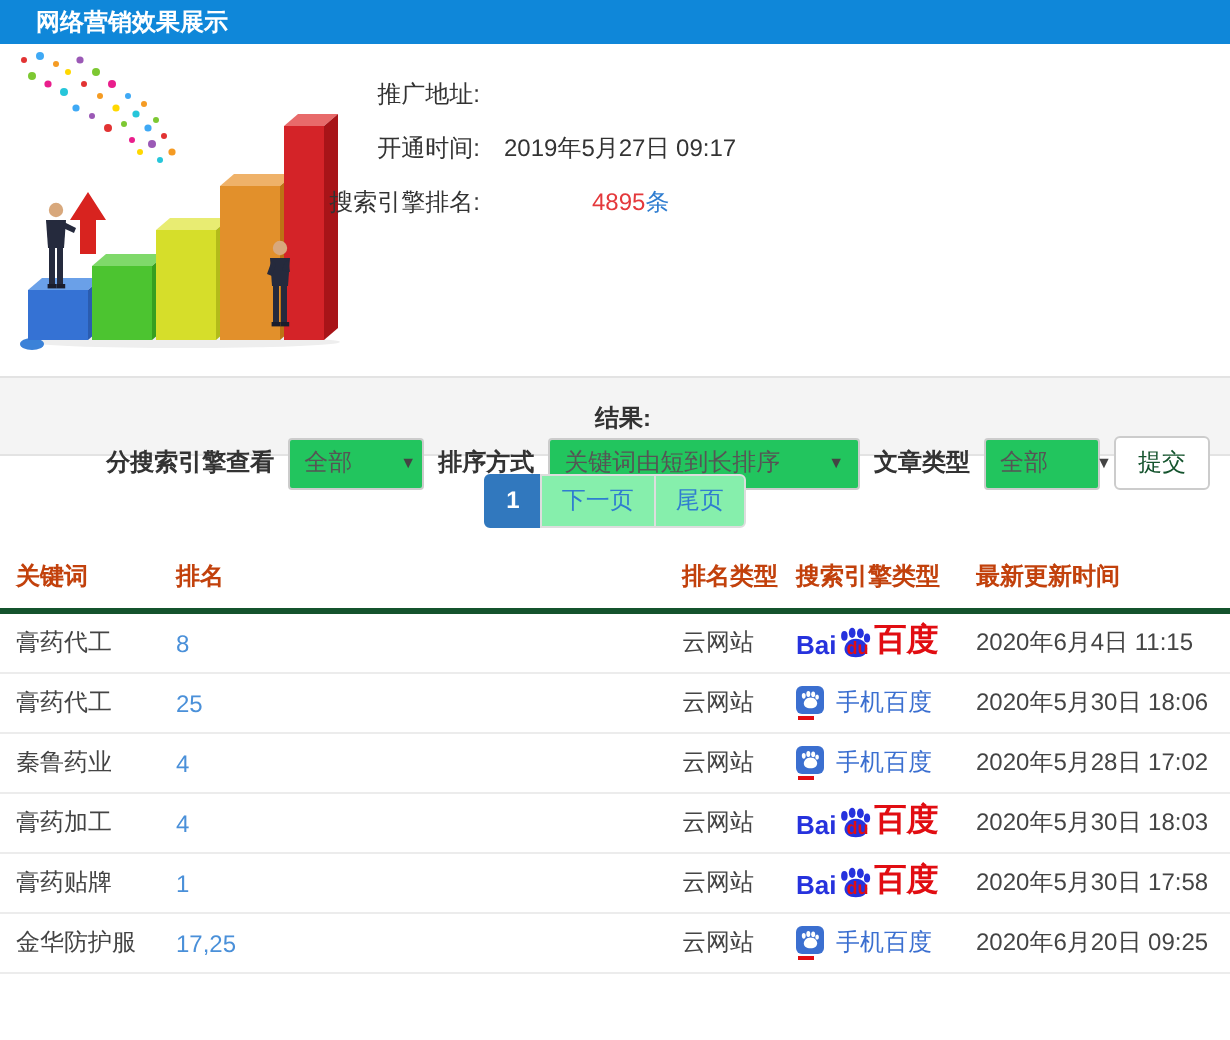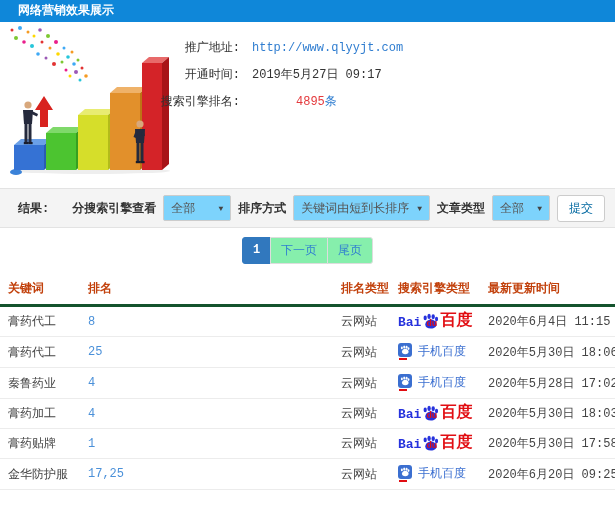--- a/index.html
+++ b/index.html
@@ -4,49 +4,49 @@
 <style>
   :root{
     --header_bg:#0f87d9; --link_blue:#2f7dd0; --rank_blue:#4a90d9;
     --highlight_red:#e4393c; --pagination_active:#3178be;
     --baidu_blue:#2632dd; --baidu_red:#e10d12; --mobile_blue:#3b6fd0;
   }
   *{margin:0;padding:0;box-sizing:border-box;}
   body{background:#fff;}
   .page{
     position:relative;width:615px;height:520px;overflow:hidden;background:#fff;
-    font-family:Liberation Mono, monospace;font-size:12px;color:#333;
+    font-family:Liberation Sans, sans-serif;font-size:12px;color:#333;
   }
   
   .titlebar{height:22px;background:var(--header_bg);color:#fff;font-weight:bold;
     line-height:22px;padding-left:18px;font-size:12px;}
   
   .info-section{position:relative;height:166px;background:#fff;}
   .illustration{position:absolute;left:4px;top:2px;width:172px;height:152px;}
   .info-table{position:absolute;left:148px;top:12px;right:6px;}
   .info-row{display:flex;align-items:center;height:27px;}
   .info-label{display:inline-block;width:92px;text-align:right;color:#333;}
   .info-value{margin-left:12px;}
   .info-link{color:var(--link_blue);text-decoration:none;cursor:pointer;}
   .count-num{color:var(--highlight_red);margin-left:44px;}
   .count-suffix{color:var(--link_blue);}
   
   .filter-bar{height:40px;background:#f4f4f4;border-top:1px solid #e3e3e3;border-bottom:1px solid #e3e3e3;
-    display:flex;align-items:center;padding:12px 10px;}
+    display:flex;align-items:center;padding:12px 10px;flex-direction:column;}
   .filter-result{font-weight:bold;margin-left:8px;}
   .filter-controls{margin-left:auto;display:flex;align-items:center;gap:7px;}
   .filter-label{font-weight:bold;white-space:nowrap;}
-  .sel{height:26px;background:#7dd3fc;border:1px solid #ccc;border-radius:2px;color:#555;
-    display:flex;align-items:center;padding:0 7px;gap:8px;cursor:pointer;white-space:nowrap;text-align:center;}
+  .sel{height:26px;background:#22c55e;border:1px solid #ccc;border-radius:2px;color:#555;
+    display:flex;align-items:center;padding:0 7px;gap:24px;cursor:pointer;white-space:nowrap;text-align:center;}
   .sel .caret{font-size:8px;color:#444;margin-left:auto;}
   .sel-engine{width:68px;}
   .sel-sort{min-width:128px;}
   .sel-article{width:58px;}
   .btn-submit{height:27px;padding:0 11px;background:#fff;border:1px solid #ccc;border-radius:3px;
-    color:#0369a1;font-size:12px;cursor:pointer;font-family:inherit;}
+    color:#14532d;font-size:12px;cursor:pointer;font-family:inherit;}
   
   .pagination-wrap{height:44px;display:flex;justify-content:center;align-items:center;}
   .pagination{display:flex;}
   .page-btn{min-width:26px;height:27px;padding:0 10px;display:flex;align-items:center;justify-content:center;
     border:1px solid #ddd;background:#86efac;color:var(--link_blue);margin-left:-1px;cursor:pointer;font-size:12px;}
   .page-btn.first{border-radius:3px 0 0 3px;margin-left:0;}
   .page-btn.last{border-radius:0 3px 3px 0;}
   .page-btn.active{background:var(--pagination-active,#3178be);background:var(--pagination_active);
     border-color:var(--pagination_active);color:#fff;font-weight:bold;}
   
@@ -165,21 +165,20 @@
         <rect x="4.5" y="23" width="3" height="19" fill="#252a3d"></rect>
         <rect x="8.5" y="23" width="3" height="19" fill="#252a3d"></rect>
         <rect x="3.8" y="41" width="4.4" height="2.2" fill="#1a1d2c"></rect>
         <rect x="8.2" y="41" width="4.4" height="2.2" fill="#1a1d2c"></rect>
       </g>
     </svg>
 
     <div class="info-table">
       <div class="info-row">
         <span class="info-label">推广地址:</span>
-        <a class="info-value info-link">http://www.qlyyjt.com</a>
       </div>
       <div class="info-row">
         <span class="info-label">开通时间:</span>
         <span class="info-value">2019年5月27日 09:17</span>
       </div>
       <div class="info-row">
         <span class="info-label">搜索引擎排名:</span>
         <span class="info-value"><span class="count-num">4895</span><span class="count-suffix">条</span></span>
       </div>
     </div>

